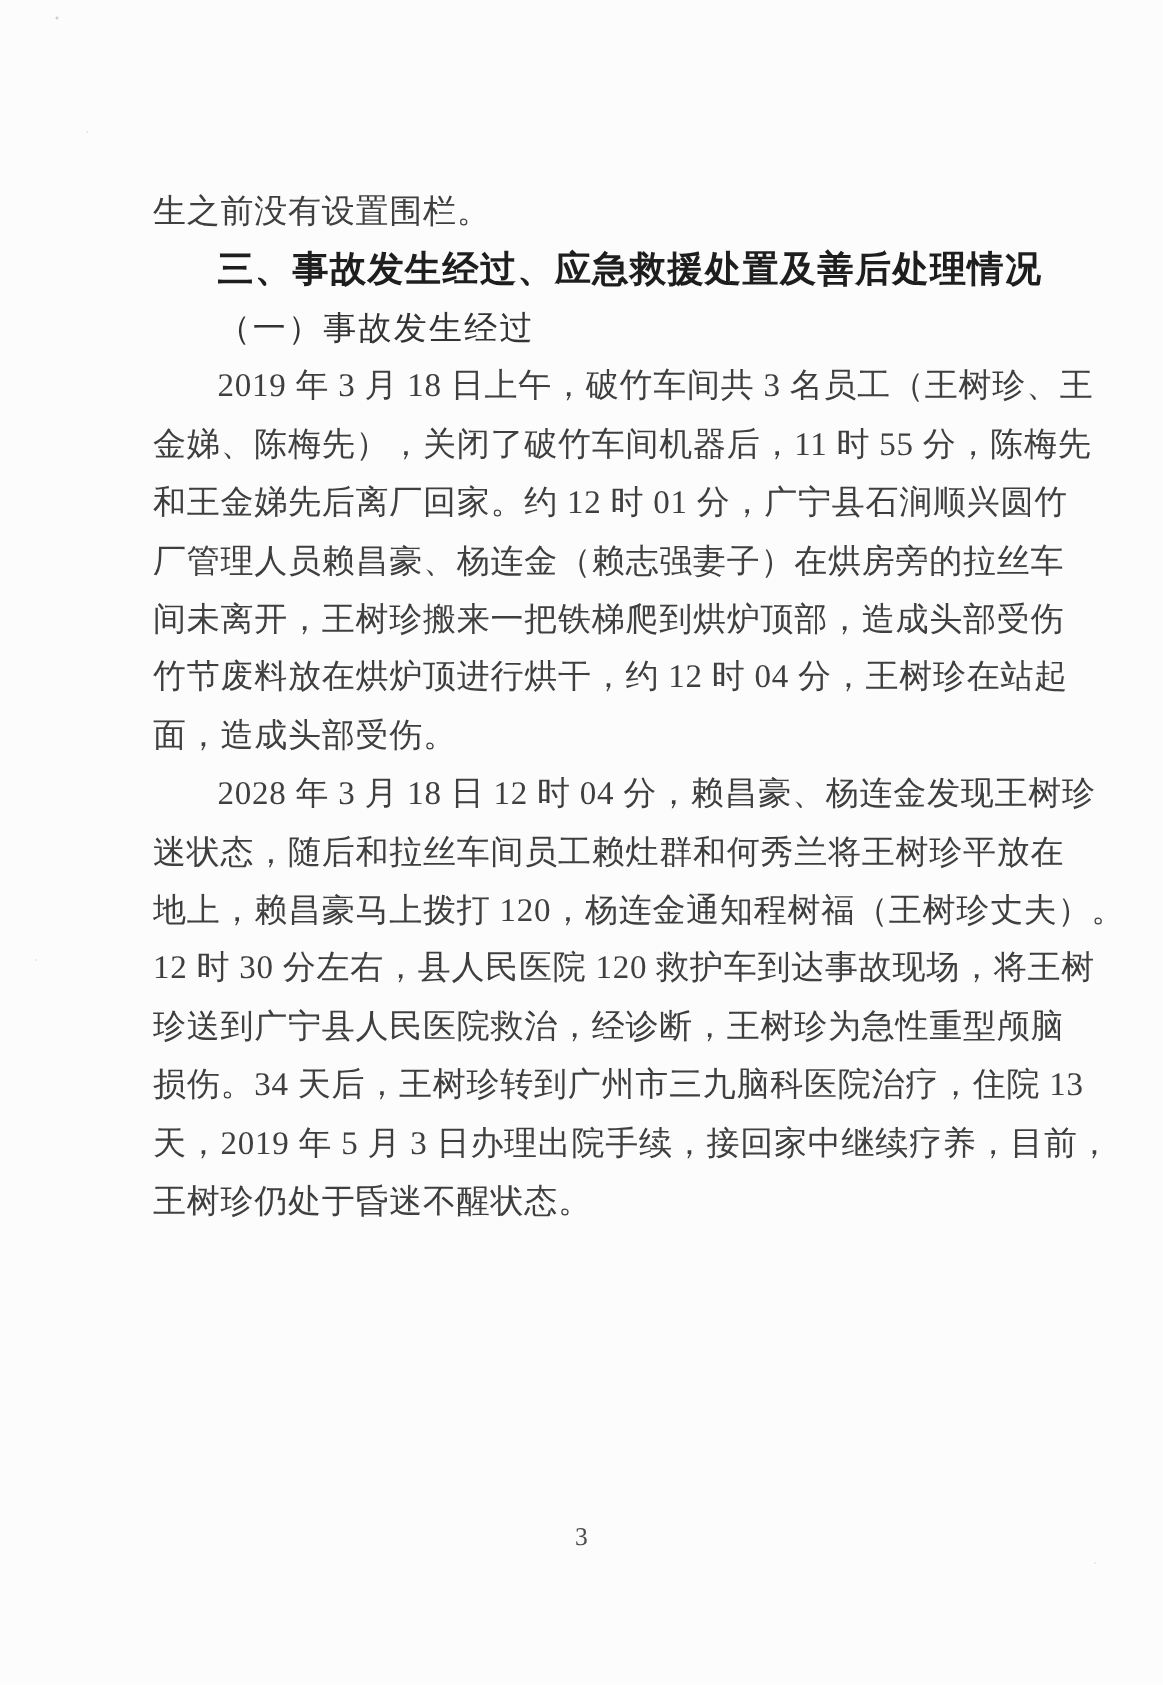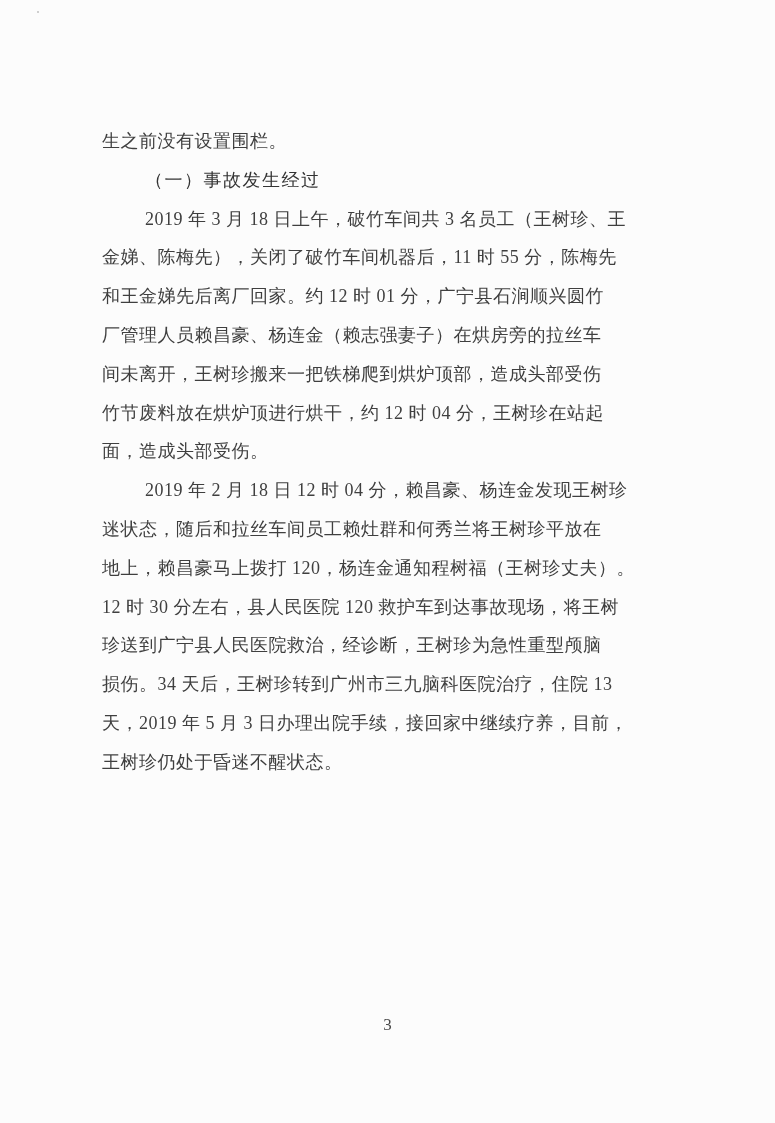--- a/index.html
+++ b/index.html
@@ -28,21 +28,21 @@
       radial-gradient(circle 1px at 24px 640px, #e0e0e0 0 40%, transparent 60%);
     pointer-events: none;
   }
   .content {
     position: absolute;
     left: 102px;
     top: 122px;
     width: 596px;
   }
   .line {
-    font-size: 18px;
+    font-size: 22px;
     height: 38.8px;
     line-height: 38.8px;
     letter-spacing: 0.5px;
     white-space: nowrap;
     color: #3f3f3f;
   }
   .indent {
     padding-left: 43px;
   }
   .heading {
@@ -66,29 +66,30 @@
     line-height: 22px;
     color: #4a4a4a;
   }
 </style>
 </head>
 <body>
 
 <div class="page">
   <div class="content">
     <div class="line">生之前没有设置围栏。</div>
+    <div class="line heading indent">三、事故发生经过、应急救援处置及善后处理情况</div>
     <div class="line subheading indent">（一）事故发生经过</div>
     <div class="line indent">2019 年 3 月 18 日上午，破竹车间共 3 名员工（王树珍、王</div>
     <div class="line">金娣、陈梅先），关闭了破竹车间机器后，11 时 55 分，陈梅先</div>
     <div class="line">和王金娣先后离厂回家。约 12 时 01 分，广宁县石涧顺兴圆竹</div>
     <div class="line">厂管理人员赖昌豪、杨连金（赖志强妻子）在烘房旁的拉丝车</div>
     <div class="line">间未离开，王树珍搬来一把铁梯爬到烘炉顶部，造成头部受伤</div>
     <div class="line">竹节废料放在烘炉顶进行烘干，约 12 时 04 分，王树珍在站起</div>
     <div class="line">面，造成头部受伤。</div>
-    <div class="line indent">2019 年 2 月 18 日 12 时 04 分，赖昌豪、杨连金发现王树珍</div>
+    <div class="line indent">2028 年 3 月 18 日 12 时 04 分，赖昌豪、杨连金发现王树珍</div>
     <div class="line">迷状态，随后和拉丝车间员工赖灶群和何秀兰将王树珍平放在</div>
     <div class="line">地上，赖昌豪马上拨打 120，杨连金通知程树福（王树珍丈夫）。</div>
     <div class="line">12 时 30 分左右，县人民医院 120 救护车到达事故现场，将王树</div>
     <div class="line">珍送到广宁县人民医院救治，经诊断，王树珍为急性重型颅脑</div>
     <div class="line">损伤。34 天后，王树珍转到广州市三九脑科医院治疗，住院 13</div>
     <div class="line">天，2019 年 5 月 3 日办理出院手续，接回家中继续疗养，目前，</div>
     <div class="line">王树珍仍处于昏迷不醒状态。</div>
   </div>
   <div class="page-number">3</div>
 </div>

